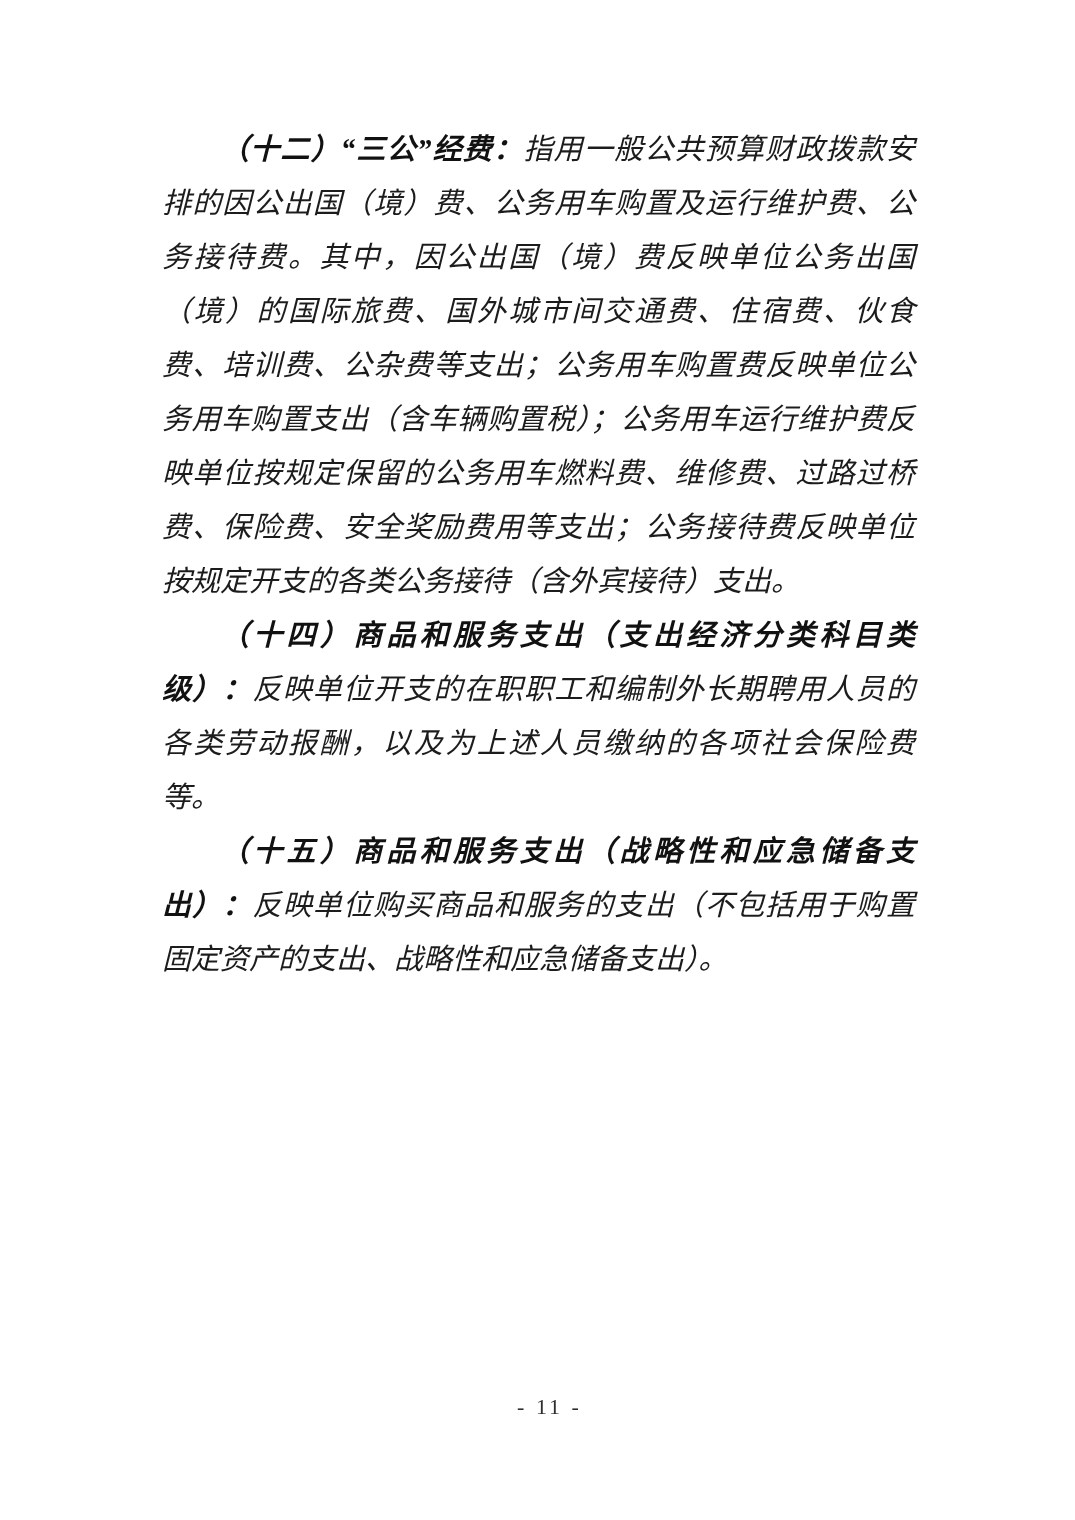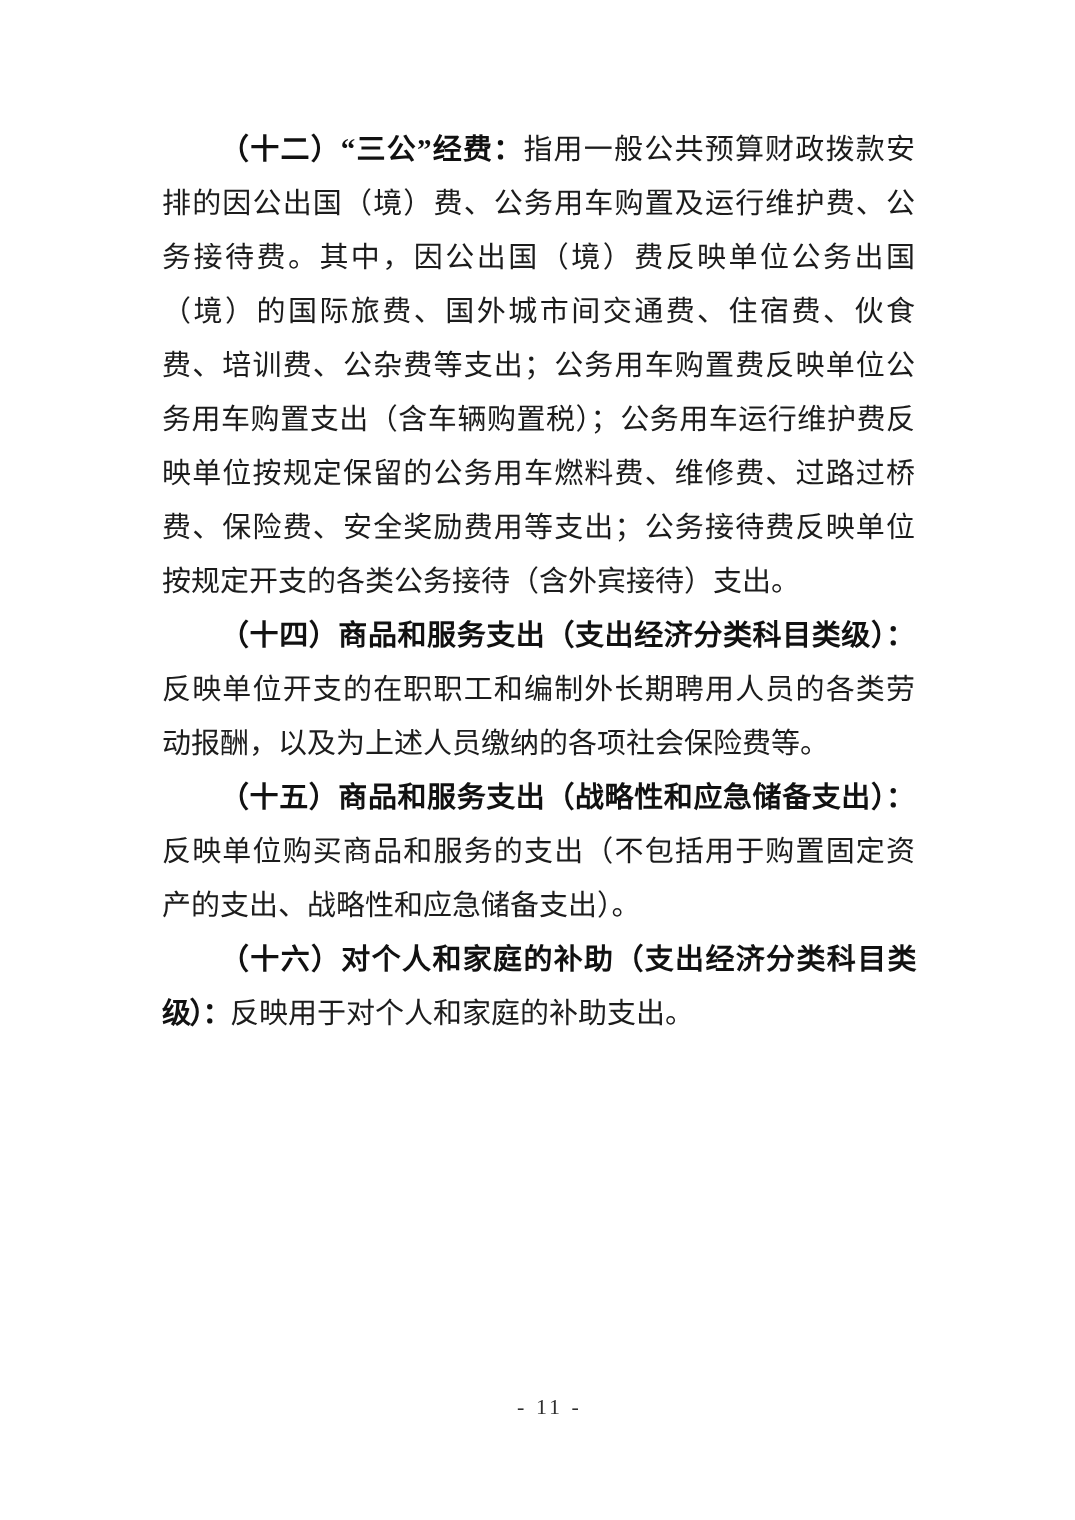--- a/index.html
+++ b/index.html
@@ -28,20 +28,21 @@
   }
   .para {
     margin: 0;
     font-size: 29px;
     line-height: 54px;
     color: #1c1c1c;
     text-align: justify;
     text-justify: inter-ideograph;
     text-indent: 2em;
     word-break: break-all;
+    font-style: italic;
   }
   .para-heading {
     font-weight: bold;
     color: #111111;
   }
   .heading-condensed {
     letter-spacing: -1.5px;
   }
   .footer {
     position: absolute;
@@ -63,19 +64,18 @@
 
   <div class="content">
 
     <p class="para"><span class="para-heading">（十二）“三公”经费：</span><span>指用一般公共预算财政拨款安排的因公出国（境）费、公务用车购置及运行维护费、公务接待费。其中，因公出国（境）费反映单位公务出国（境）的国际旅费、国外城市间交通费、住宿费、伙食费、培训费、公杂费等支出；公务用车购置费反映单位公务用车购置支出（含车辆购置税）；公务用车运行维护费反映单位按规定保留的公务用车燃料费、维修费、过路过桥费、保险费、安全奖励费用等支出；公务接待费反映单位按规定开支的各类公务接待（含外宾接待）支出。</span></p>
 
 
     <p class="para"><span class="para-heading">（十四）商品和服务支出（支出经济分类科目类级）：</span><span>反映单位开支的在职职工和编制外长期聘用人员的各类劳动报酬，以及为上述人员缴纳的各项社会保险费等。</span></p>
 
     <p class="para"><span class="para-heading">（十五）商品和服务支出（战略性和应急储备支出）：</span><span>反映单位购买商品和服务的支出（不包括用于购置固定资产的支出、战略性和应急储备支出）。</span></p>
 
-    <p class="para"><span class="para-heading heading-condensed">（十六）对个人和家庭的补助（支出经济分类科目类级）：</span><span>反映用于对个人和家庭的补助支出。</span></p>
 
   </div>
 
   <div class="footer">- 11 -</div>
 
 </div>
 
 </body></html>

